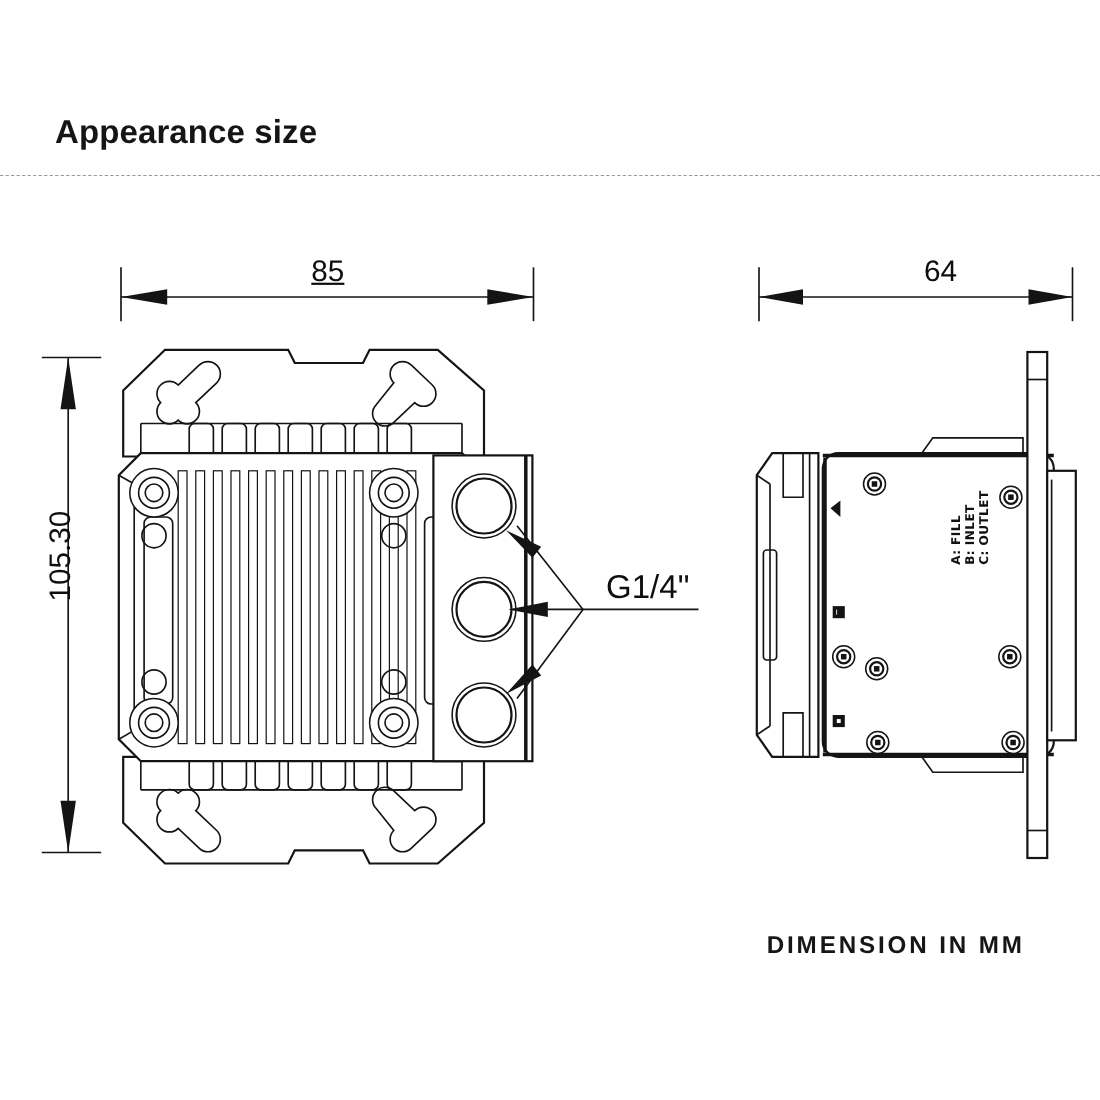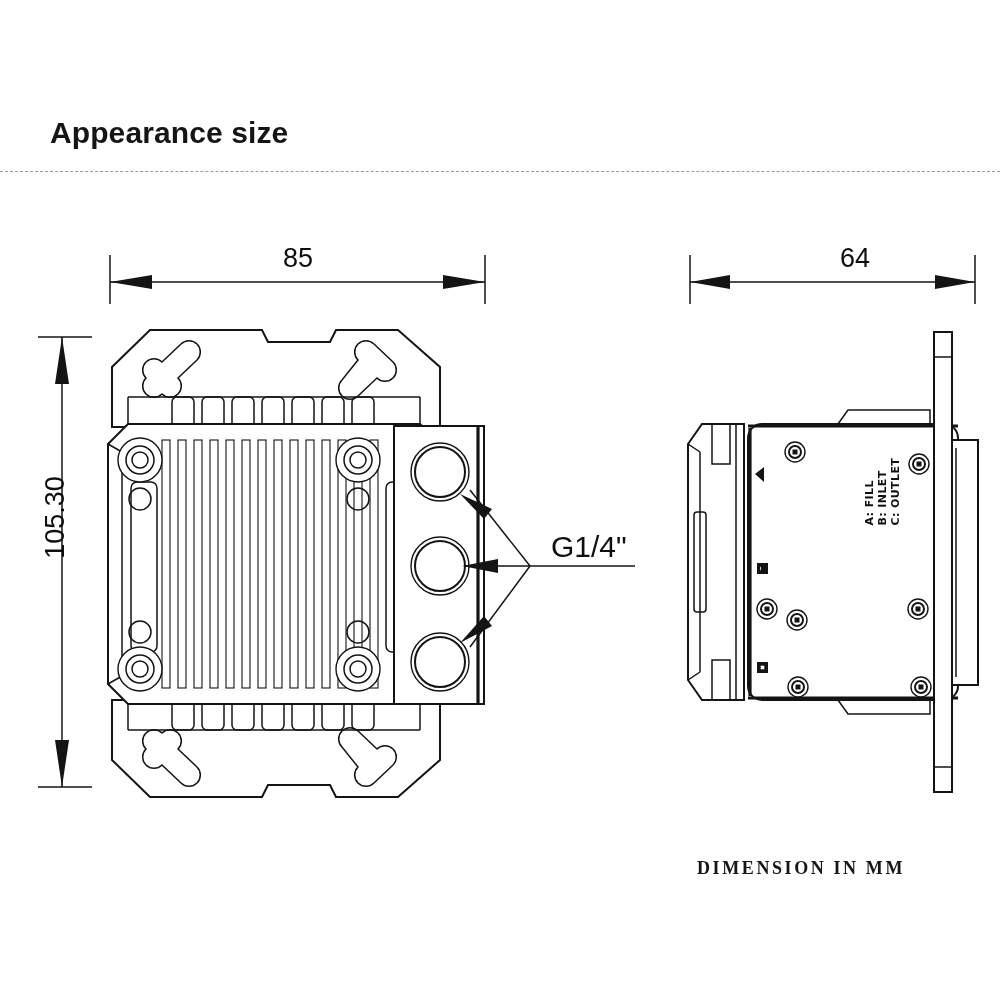--- a/index.html
+++ b/index.html
@@ -11,21 +11,21 @@
   body {
     width: 1000px;
     height: 1000px;
     position: relative;
     overflow: hidden;
     font-family: "Liberation Sans", sans-serif;
     color: #111111;
   }
   #sheet {
     position: absolute;
-    left: 0; top: 12px;
+    left: 0; top: 0;
     width: 1000px;
     height: 848px;
   }
   .title {
     position: absolute;
     left: 50px;
     top: 104px;
     font-size: 30px;
     font-weight: bold;
     letter-spacing: 0.1px;
@@ -37,35 +37,35 @@
     left: 0px;
     top: 159px;
     width: 1000px;
     height: 0px;
     border-top: 1.6px dashed #9a9a9a;
   }
   .footnote {
     position: absolute;
     left: 697px;
     top: 846px;
-    font-size: 18px;
+    font-size: 22px;
     font-weight: bold;
     letter-spacing: 2.6px;
     color: #161616;
-    font-family: Liberation Serif, serif;
+    font-family: Liberation Sans, sans-serif;
     white-space: nowrap;
   }
   .dimtext {
     position: absolute;
     font-size: 27px;
     color: #0e0e0e;
     font-family: "Liberation Sans", sans-serif;
     white-space: nowrap;
   }
-  #dim-width-front { left: 283px; top: 231px; }
+  #dim-width-front { left: 283px; top: 231px; text-decoration: underline; }
   #dim-width-side  { left: 817px; top: 231px; margin-left: 23px; }
   #dim-height-front {
     left: -5px; top: 490px;
     transform: rotate(-90deg);
     transform-origin: 50% 50%;
     width: 120px;
     text-align: center;
   }
   .leadertext {
     position: absolute;

